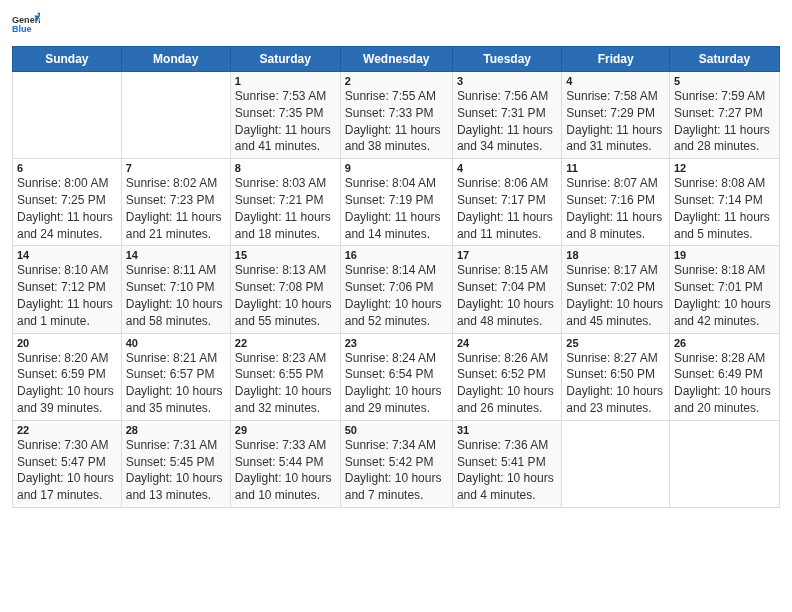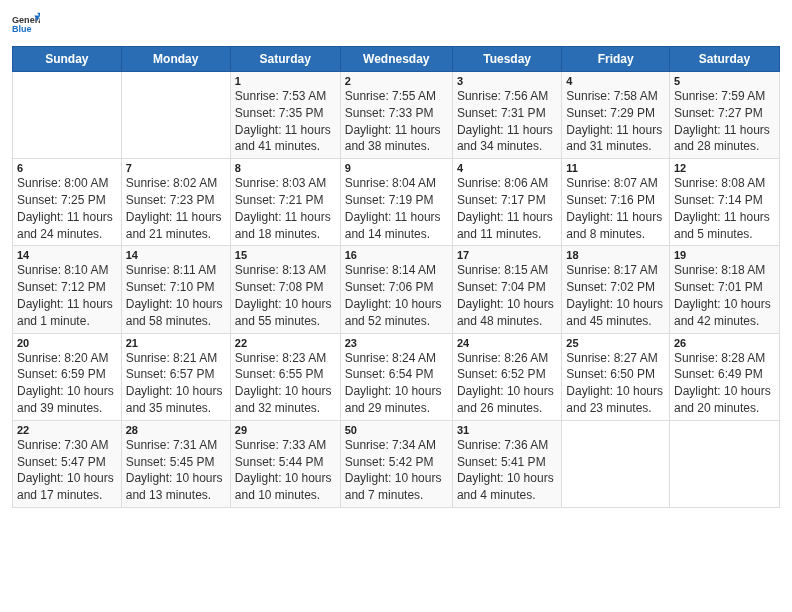--- a/index.html
+++ b/index.html
@@ -204,21 +204,21 @@
             <span class="day-number">19</span>
             <div class="day-info">Sunrise: 8:18 AM<br>Sunset: 7:01 PM<br>Daylight: 10 hours and 42 minutes.</div>
           </td>
         </tr>
         <tr>
           <td>
             <span class="day-number">20</span>
             <div class="day-info">Sunrise: 8:20 AM<br>Sunset: 6:59 PM<br>Daylight: 10 hours and 39 minutes.</div>
           </td>
           <td>
-            <span class="day-number">21</span>
+            <span class="day-number">40</span>
             <div class="day-info">Sunrise: 8:21 AM<br>Sunset: 6:57 PM<br>Daylight: 10 hours and 35 minutes.</div>
           </td>
           <td>
             <span class="day-number">22</span>
             <div class="day-info">Sunrise: 8:23 AM<br>Sunset: 6:55 PM<br>Daylight: 10 hours and 32 minutes.</div>
           </td>
           <td>
             <span class="day-number">23</span>
             <div class="day-info">Sunrise: 8:24 AM<br>Sunset: 6:54 PM<br>Daylight: 10 hours and 29 minutes.</div>
           </td>

